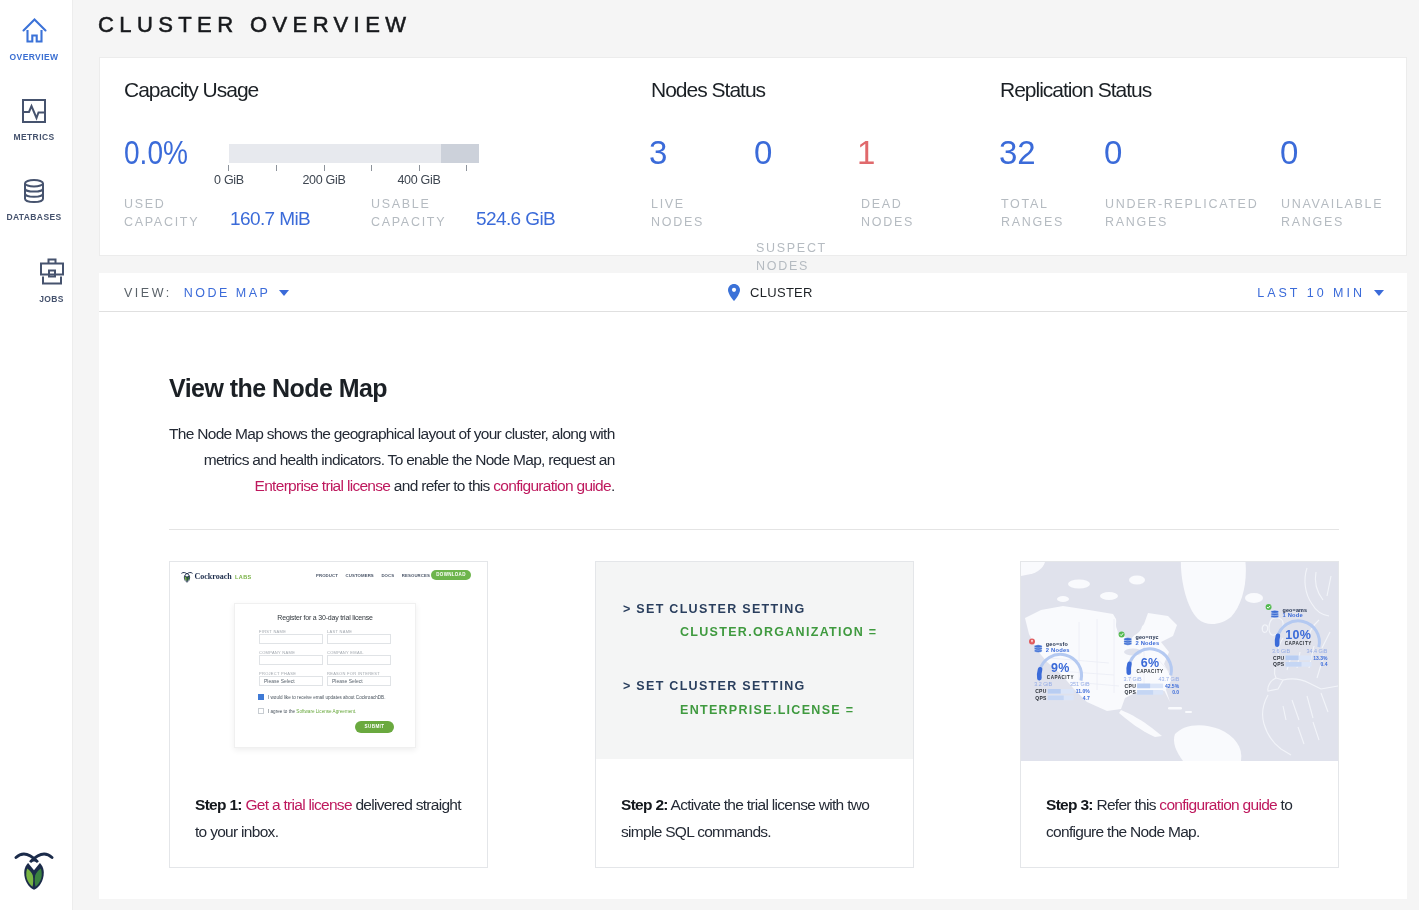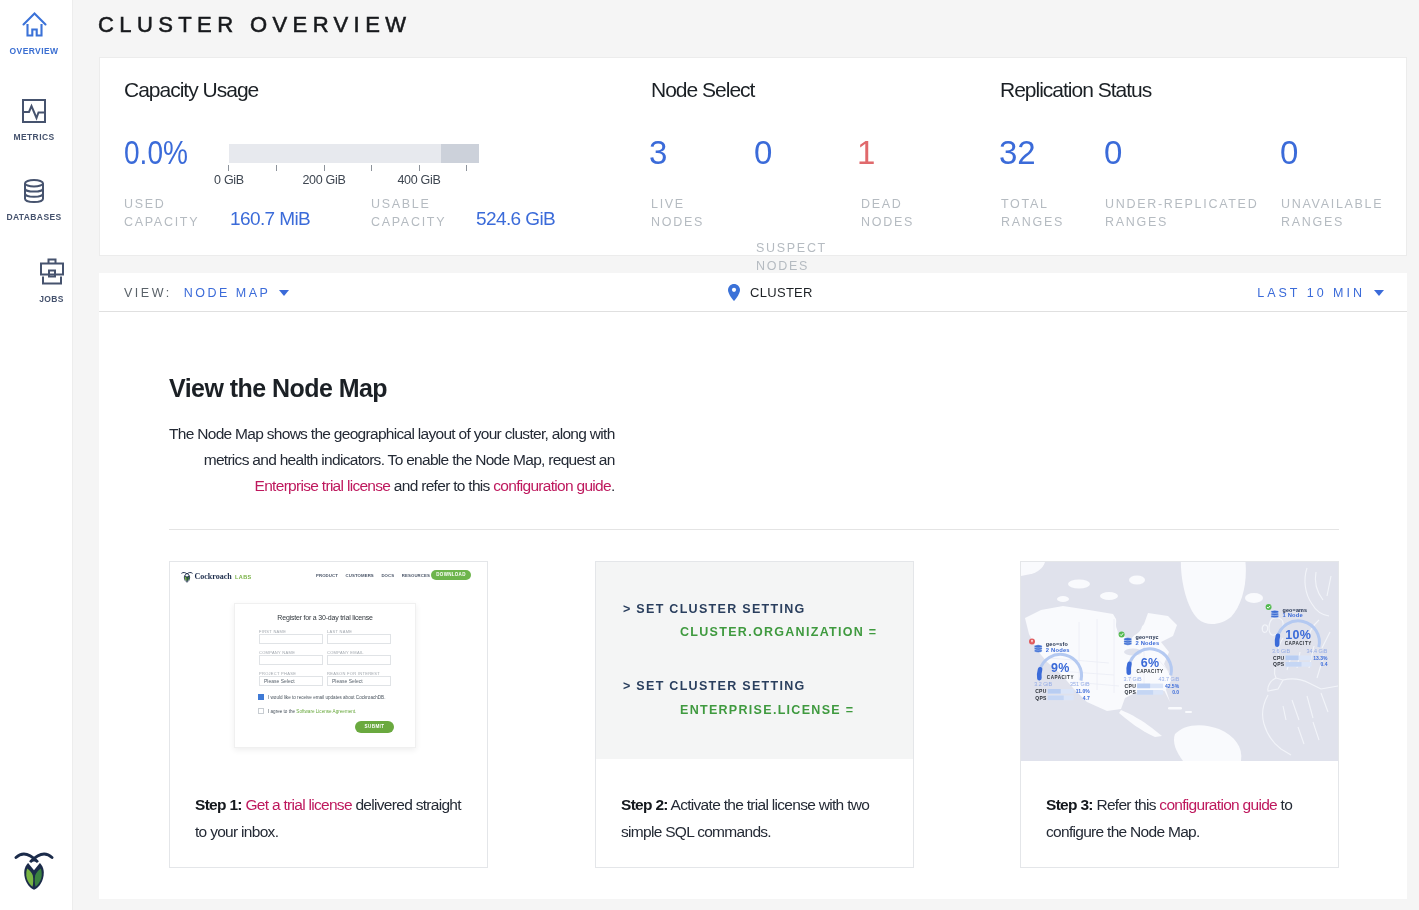--- a/index.html
+++ b/index.html
@@ -70,21 +70,21 @@
 .ms-lab { position:absolute; font-size:4px; color:#a0a6ad; letter-spacing:0.3px; }
 .ms-in { position:absolute; width:64px; height:10px; border:1px solid #e0e3e6; background:#fff; font-size:5px; color:#5a646e; line-height:9px; padding-left:4px; }
 .ms-cb { position:absolute; width:6px; height:6px; }
 .ms-cbt { position:absolute; font-size:4.6px; color:#4a545e; }
 .ms-sub { position:absolute; left:120px; top:117px; width:39px; height:11.5px; background:#6aa93f; border-radius:6px; color:#fff; font-size:4.6px; font-weight:bold; text-align:center; line-height:11.5px; letter-spacing:0.4px; }
 </style>
 </head>
 <body>
 
 <div class="sidebar">
-  <div class="nav active" style="top:12px;">
+  <div class="nav active" style="top:18px;">
     <svg width="25" height="25" viewBox="0 0 25 25" fill="none" stroke="#3b72d8" stroke-width="2.1">
       <path d="M1.5 12.5 L12.5 1.5 L23.5 12.5" stroke-linecap="round"></path>
       <path d="M5.5 12 V23.5 H10.3 V17.5 H14.7 V23.5 H19.5 V12"></path>
     </svg>
     <span class="lbl">OVERVIEW</span>
   </div>
   <div class="nav" style="top:99px;">
     <svg width="24" height="24" viewBox="0 0 24 24" fill="none" stroke="#46536e" stroke-width="2">
       <rect x="1" y="1" width="22" height="22"></rect>
       <path d="M1 13 H7 L9.5 7 L14.5 19 L16.5 13.5 H23"></path>
@@ -136,21 +136,21 @@
   <div class="tick" style="left:319px;"></div>
   <div class="tick" style="left:366px;"></div>
   <div class="ticklbl" style="left:129px;">0 GiB</div>
   <div class="ticklbl" style="left:224px;">200 GiB</div>
   <div class="ticklbl" style="left:319px;">400 GiB</div>
   <div class="small-lbl" style="left:24px;">USED<br>CAPACITY</div>
   <div class="val" style="left:130px;">160.7 MiB</div>
   <div class="small-lbl" style="left:271px;">USABLE<br>CAPACITY</div>
   <div class="val" style="left:376px;">524.6 GiB</div>
 
-  <div class="sec-title" style="left:551px;">Node Select</div>
+  <div class="sec-title" style="left:551px;">Nodes Status</div>
   <div class="bignum" style="left:549px;">3</div>
   <div class="bignum" style="left:654px;">0</div>
   <div class="bignum red" style="left:757px;">1</div>
   <div class="small-lbl" style="left:551px;">LIVE<br>NODES</div>
   <div class="small-lbl" style="left:656px;margin-top:44px;">SUSPECT<br>NODES</div>
   <div class="small-lbl" style="left:761px;">DEAD<br>NODES</div>
 
   <div class="sec-title" style="left:900px;">Replication Status</div>
   <div class="bignum" style="left:899px;">32</div>
   <div class="bignum" style="left:1004px;">0</div>

